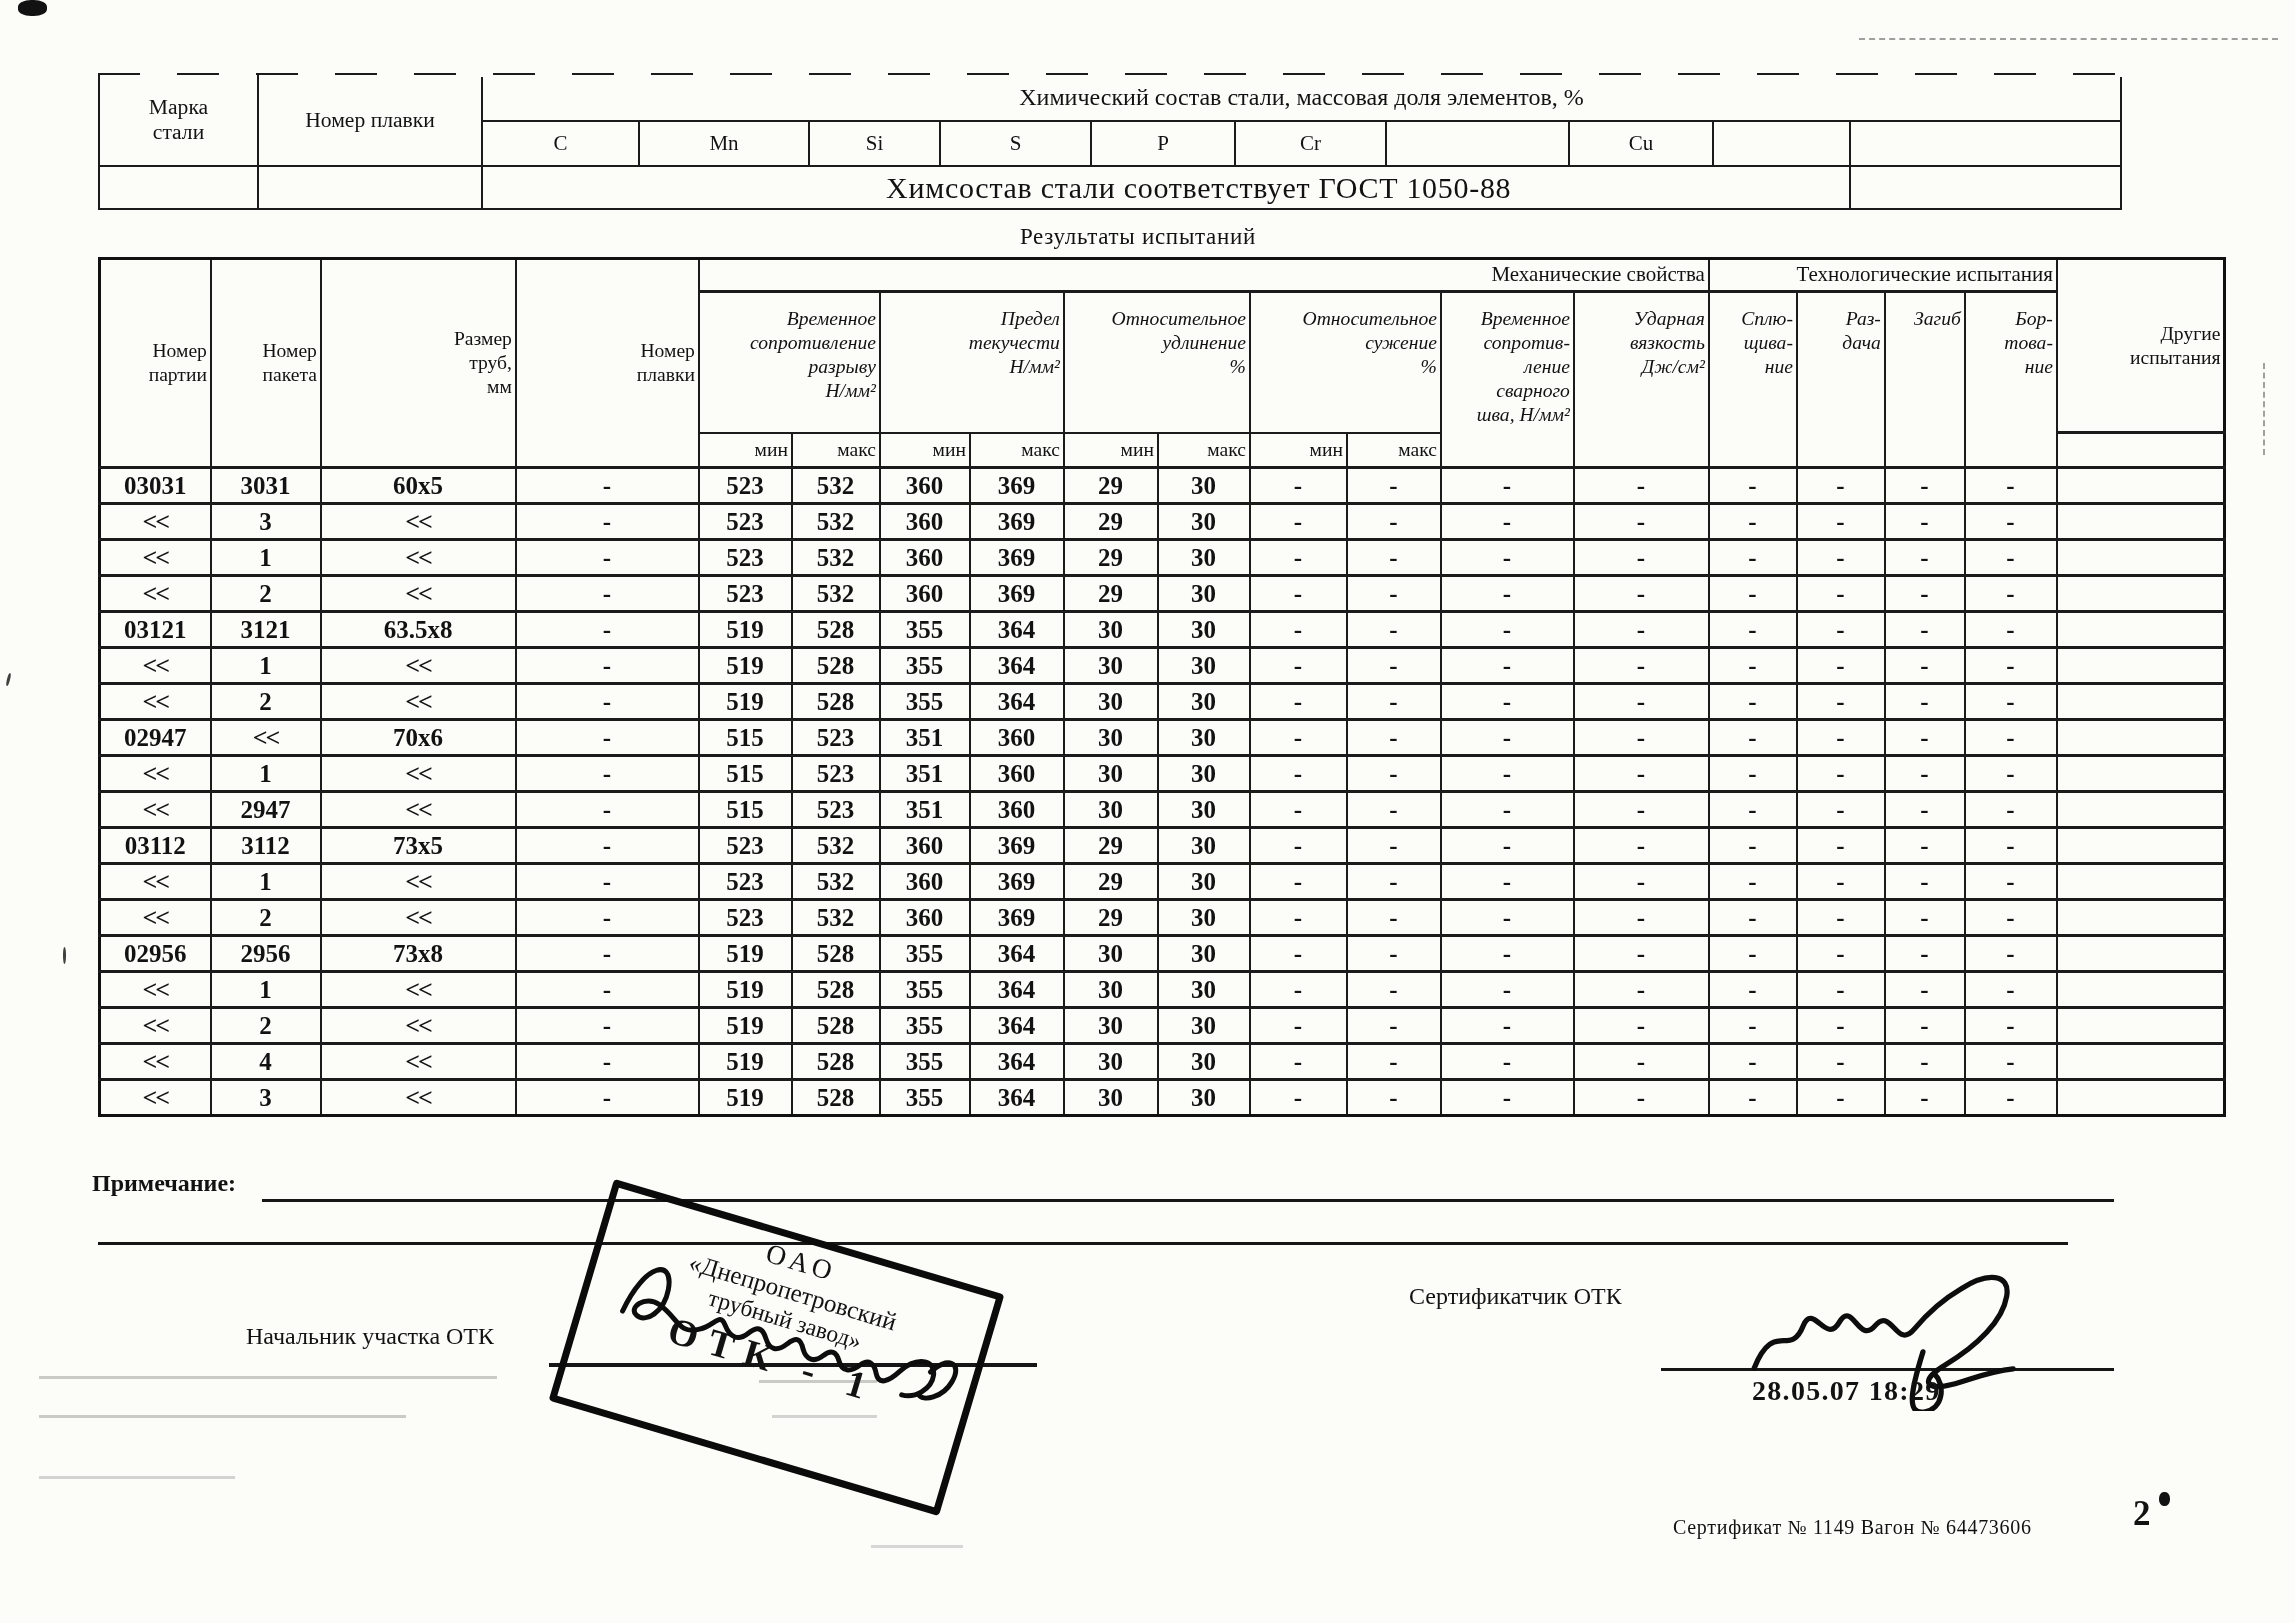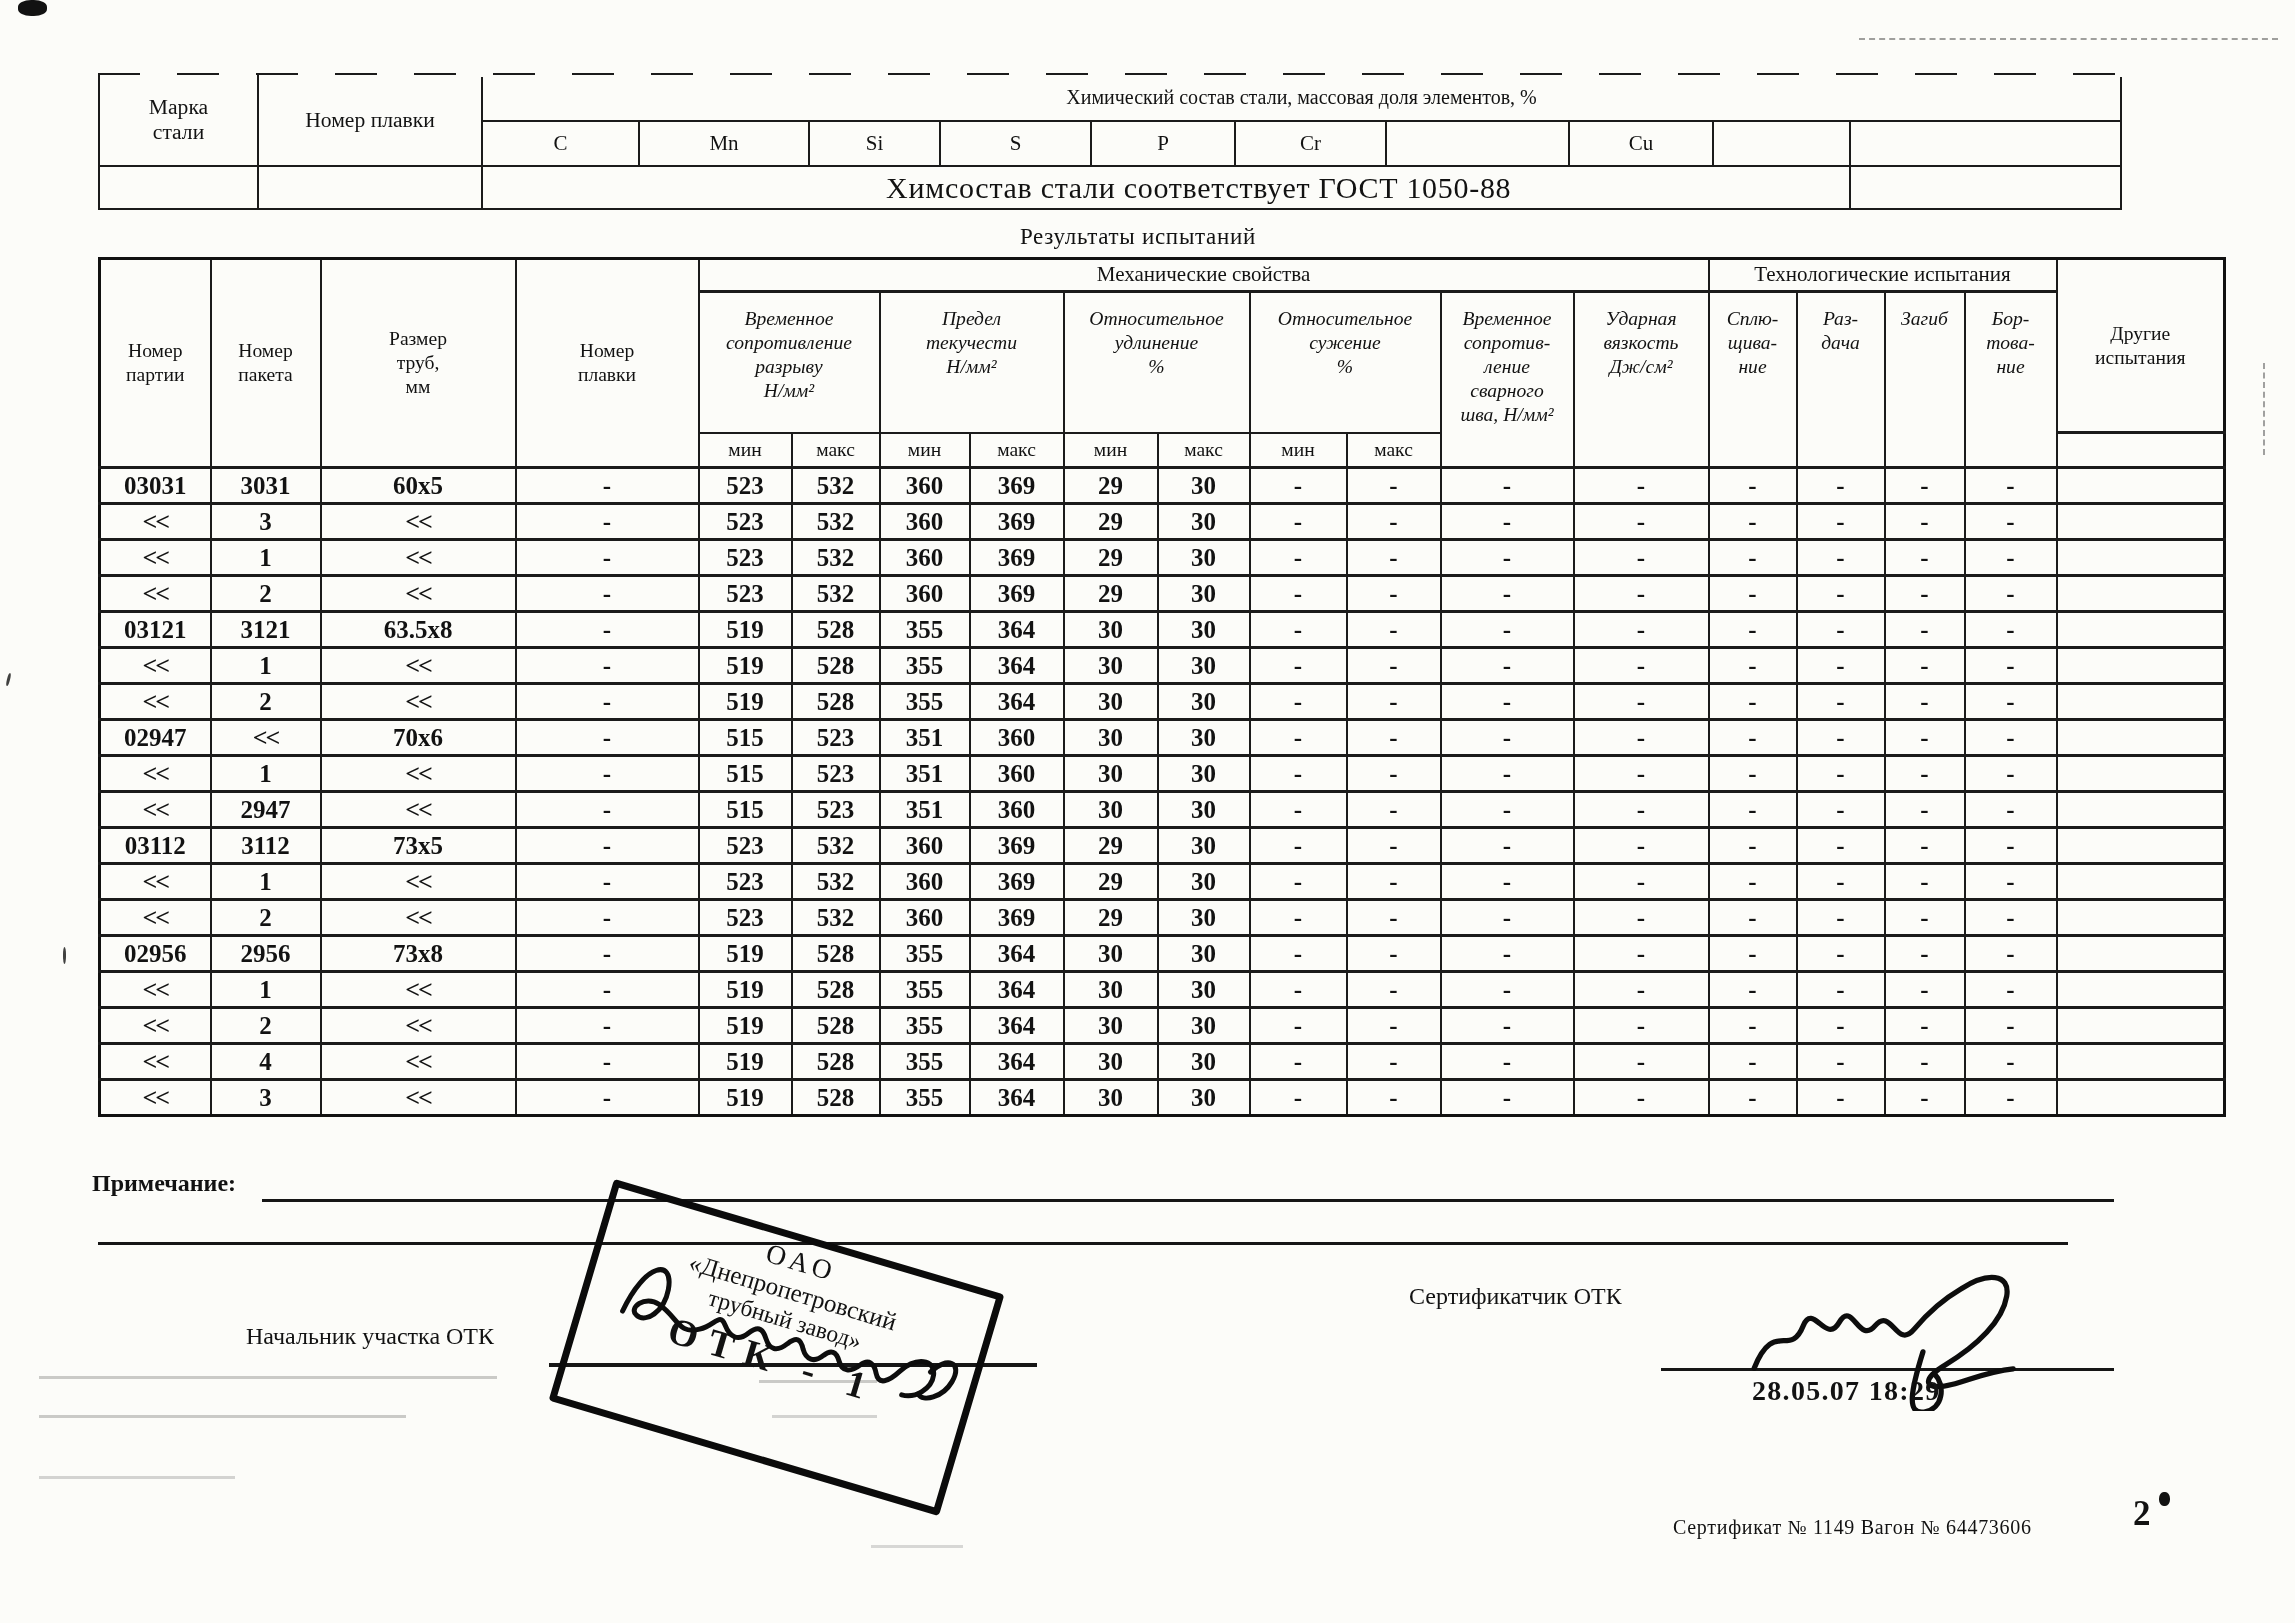--- a/index.html
+++ b/index.html
@@ -8,34 +8,34 @@
         font-family:"Liberation Serif", serif;color:#121212;}
 
   table{border-collapse:collapse;table-layout:fixed;}
   th,td{border:2px solid #1b1b1b;padding:0 2.6px;overflow:visible;}
   th{font-weight:normal;}
 
   
   .chem{position:absolute;left:98px;top:73px;border:2.6px solid #151515;}
   .chem th,.chem td{font-size:21px;text-align:center;}
   .chem .lblcell{font-size:21.6px;}
-  .chem .comp{font-size:20px;}
+  .chem .comp{font-size:24px;}
   .chem .gost{font-size:30px;padding-left:68px;letter-spacing:0.7px;}
   .chem tr.r1{height:47px;} .chem tr.r2{height:45px;} .chem tr.r3{height:43px;}
   .brk{position:absolute;left:98px;top:72px;width:2029px;height:5.2px;
        background:repeating-linear-gradient(90deg,transparent 0 42px,#fcfcf9 42px 79px);}
 
   
   .res-title{position:absolute;left:903px;top:224px;width:353px;text-align:right;
              font-size:23px;letter-spacing:0.7px;}
   .res{position:absolute;left:98px;top:257px;border:3.9px solid #111;}
   .res thead tr.ra{height:33px;}
   .res thead tr.rb{height:141px;}
   .res thead tr.rc{height:35px;}
-  .res thead th{font-size:19.6px;line-height:1.22;text-align:center;}
+  .res thead th{font-size:19.6px;line-height:1.22;text-align:right;}
   .res thead tr.ra th{border-bottom-width:3.3px;}
   .res .group{font-size:21px;}
   .pre{white-space:pre-line;}
   .topal{vertical-align:top;padding-top:14.4px;font-style:italic;}
   .minmax{font-size:19.6px;}
   .res tbody td{height:33px;text-align:center;vertical-align:middle;
                 font-size:25px;font-weight:bold;border-top-width:3.3px;}
   .res tbody td.ditto{font-size:26px;letter-spacing:-2px;}
   .res tbody td.dash{font-size:25px;}
 

